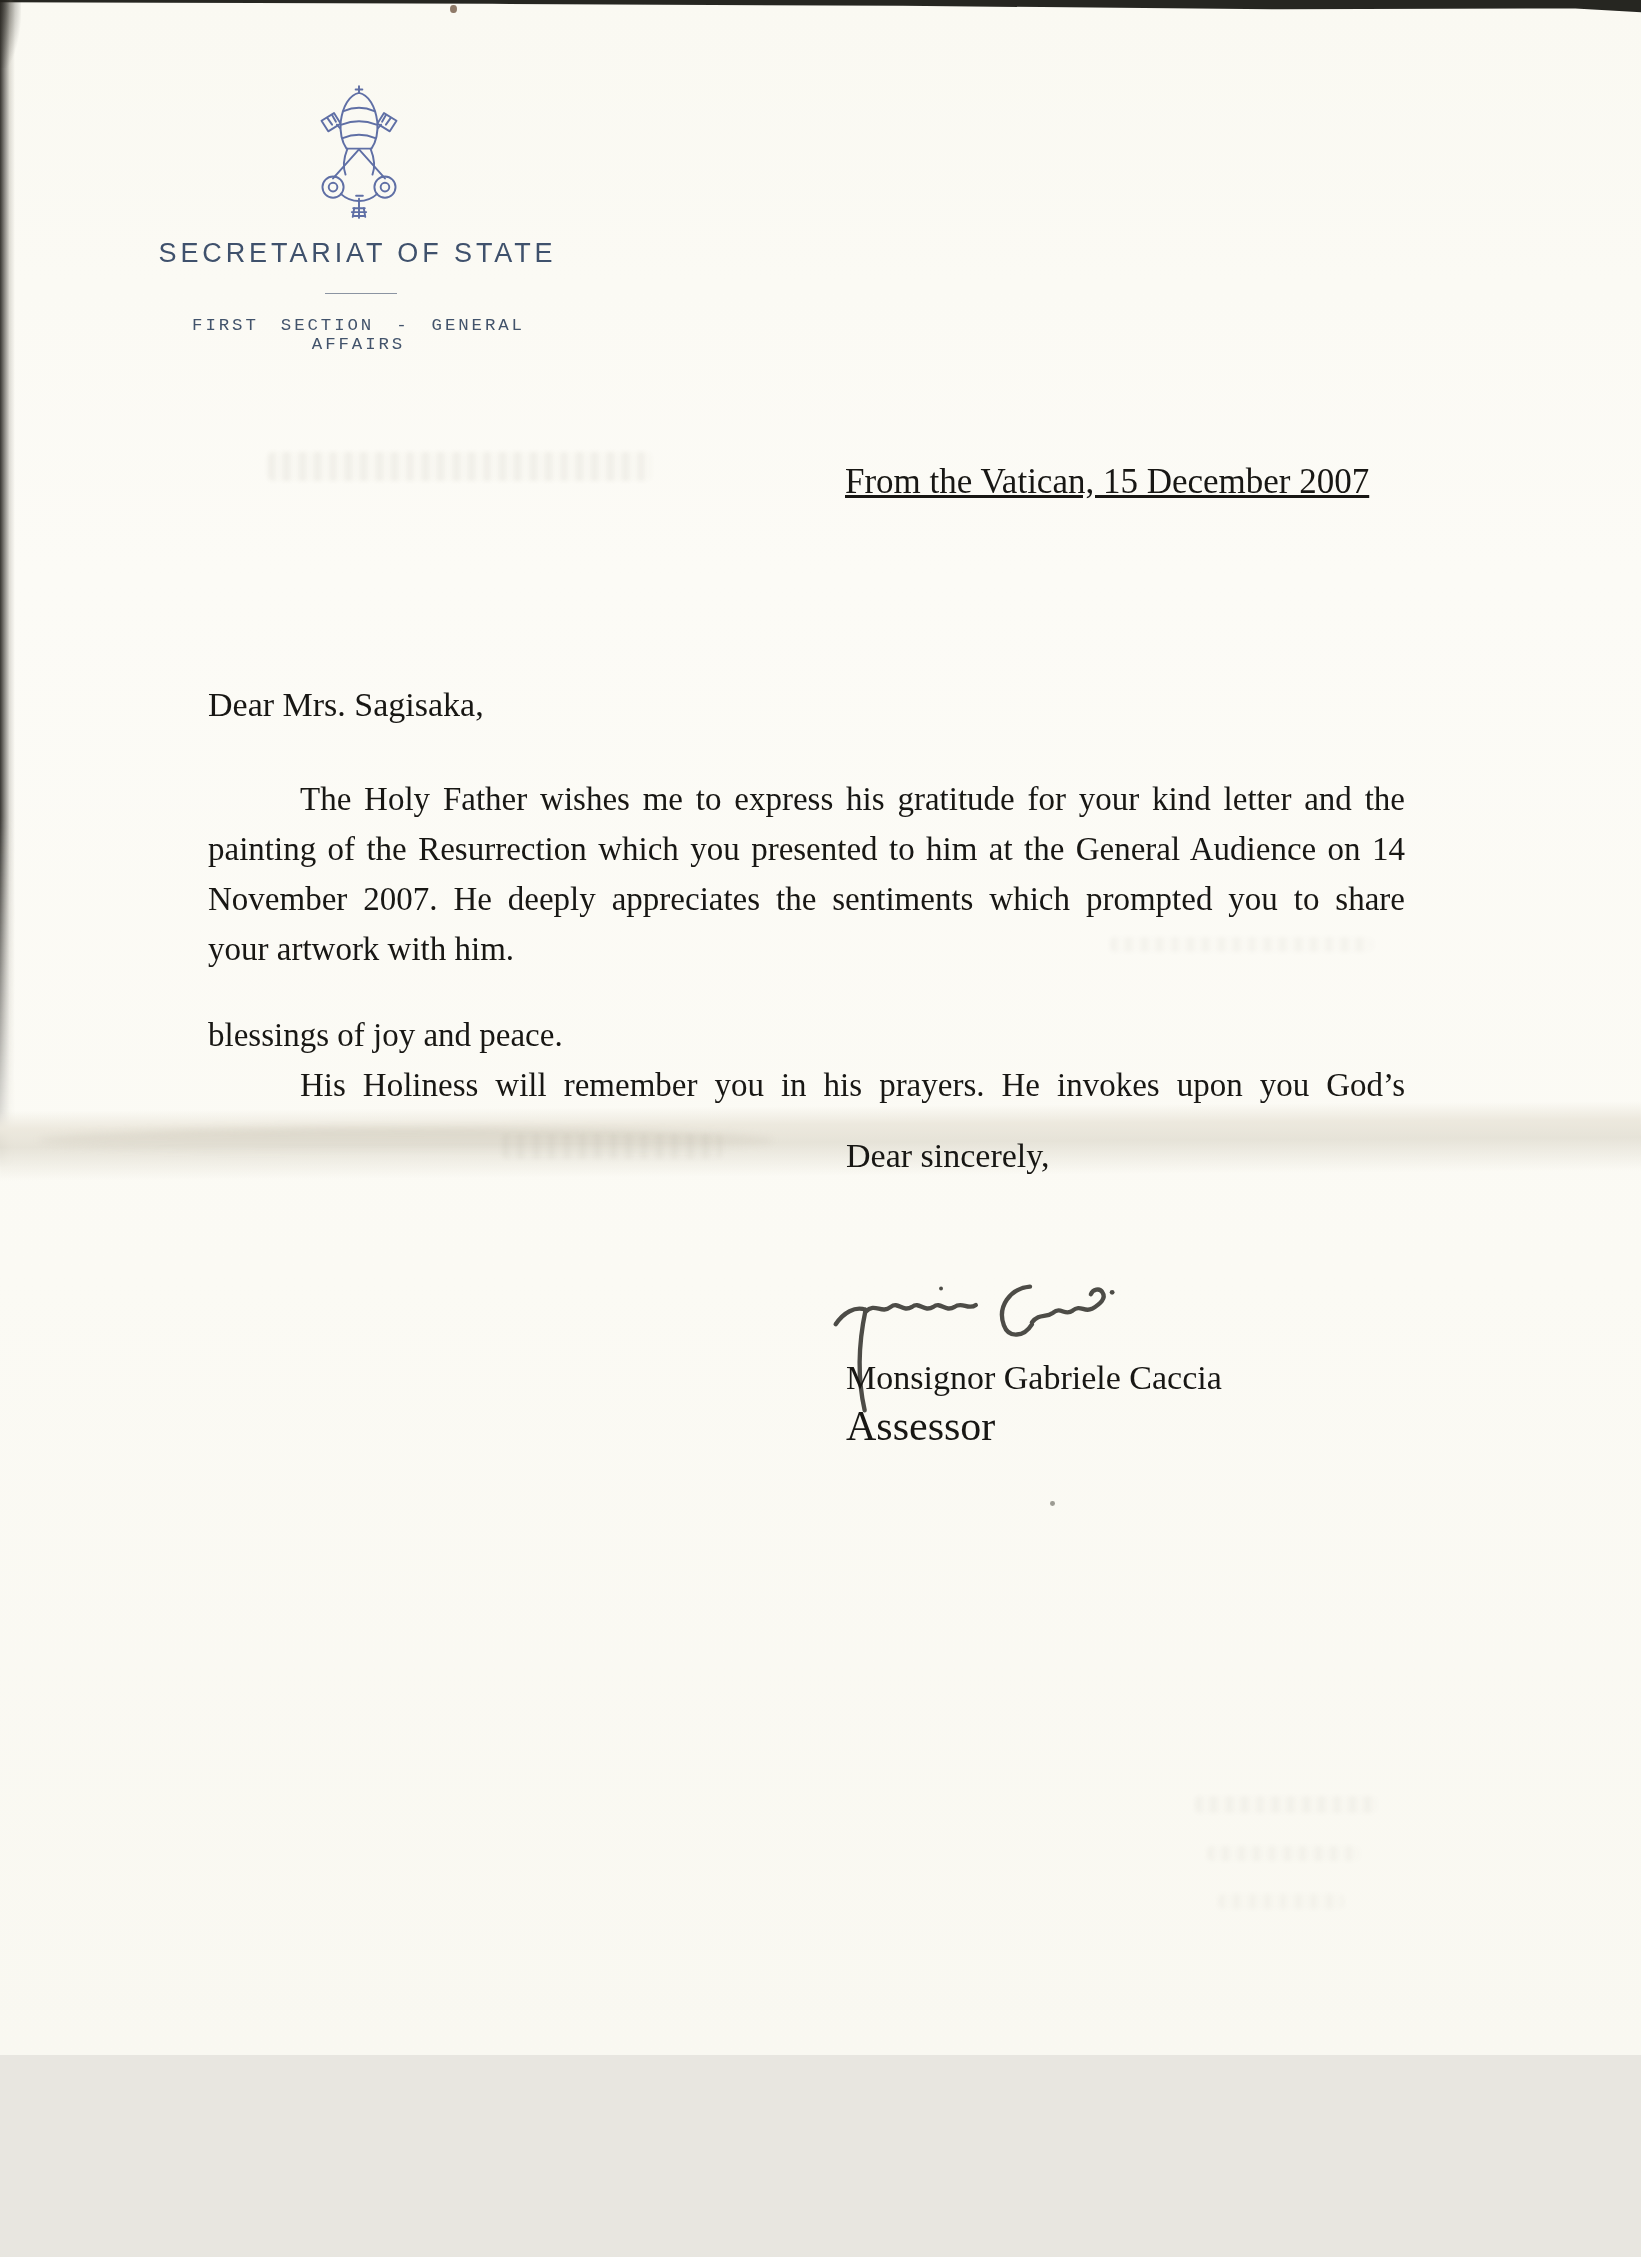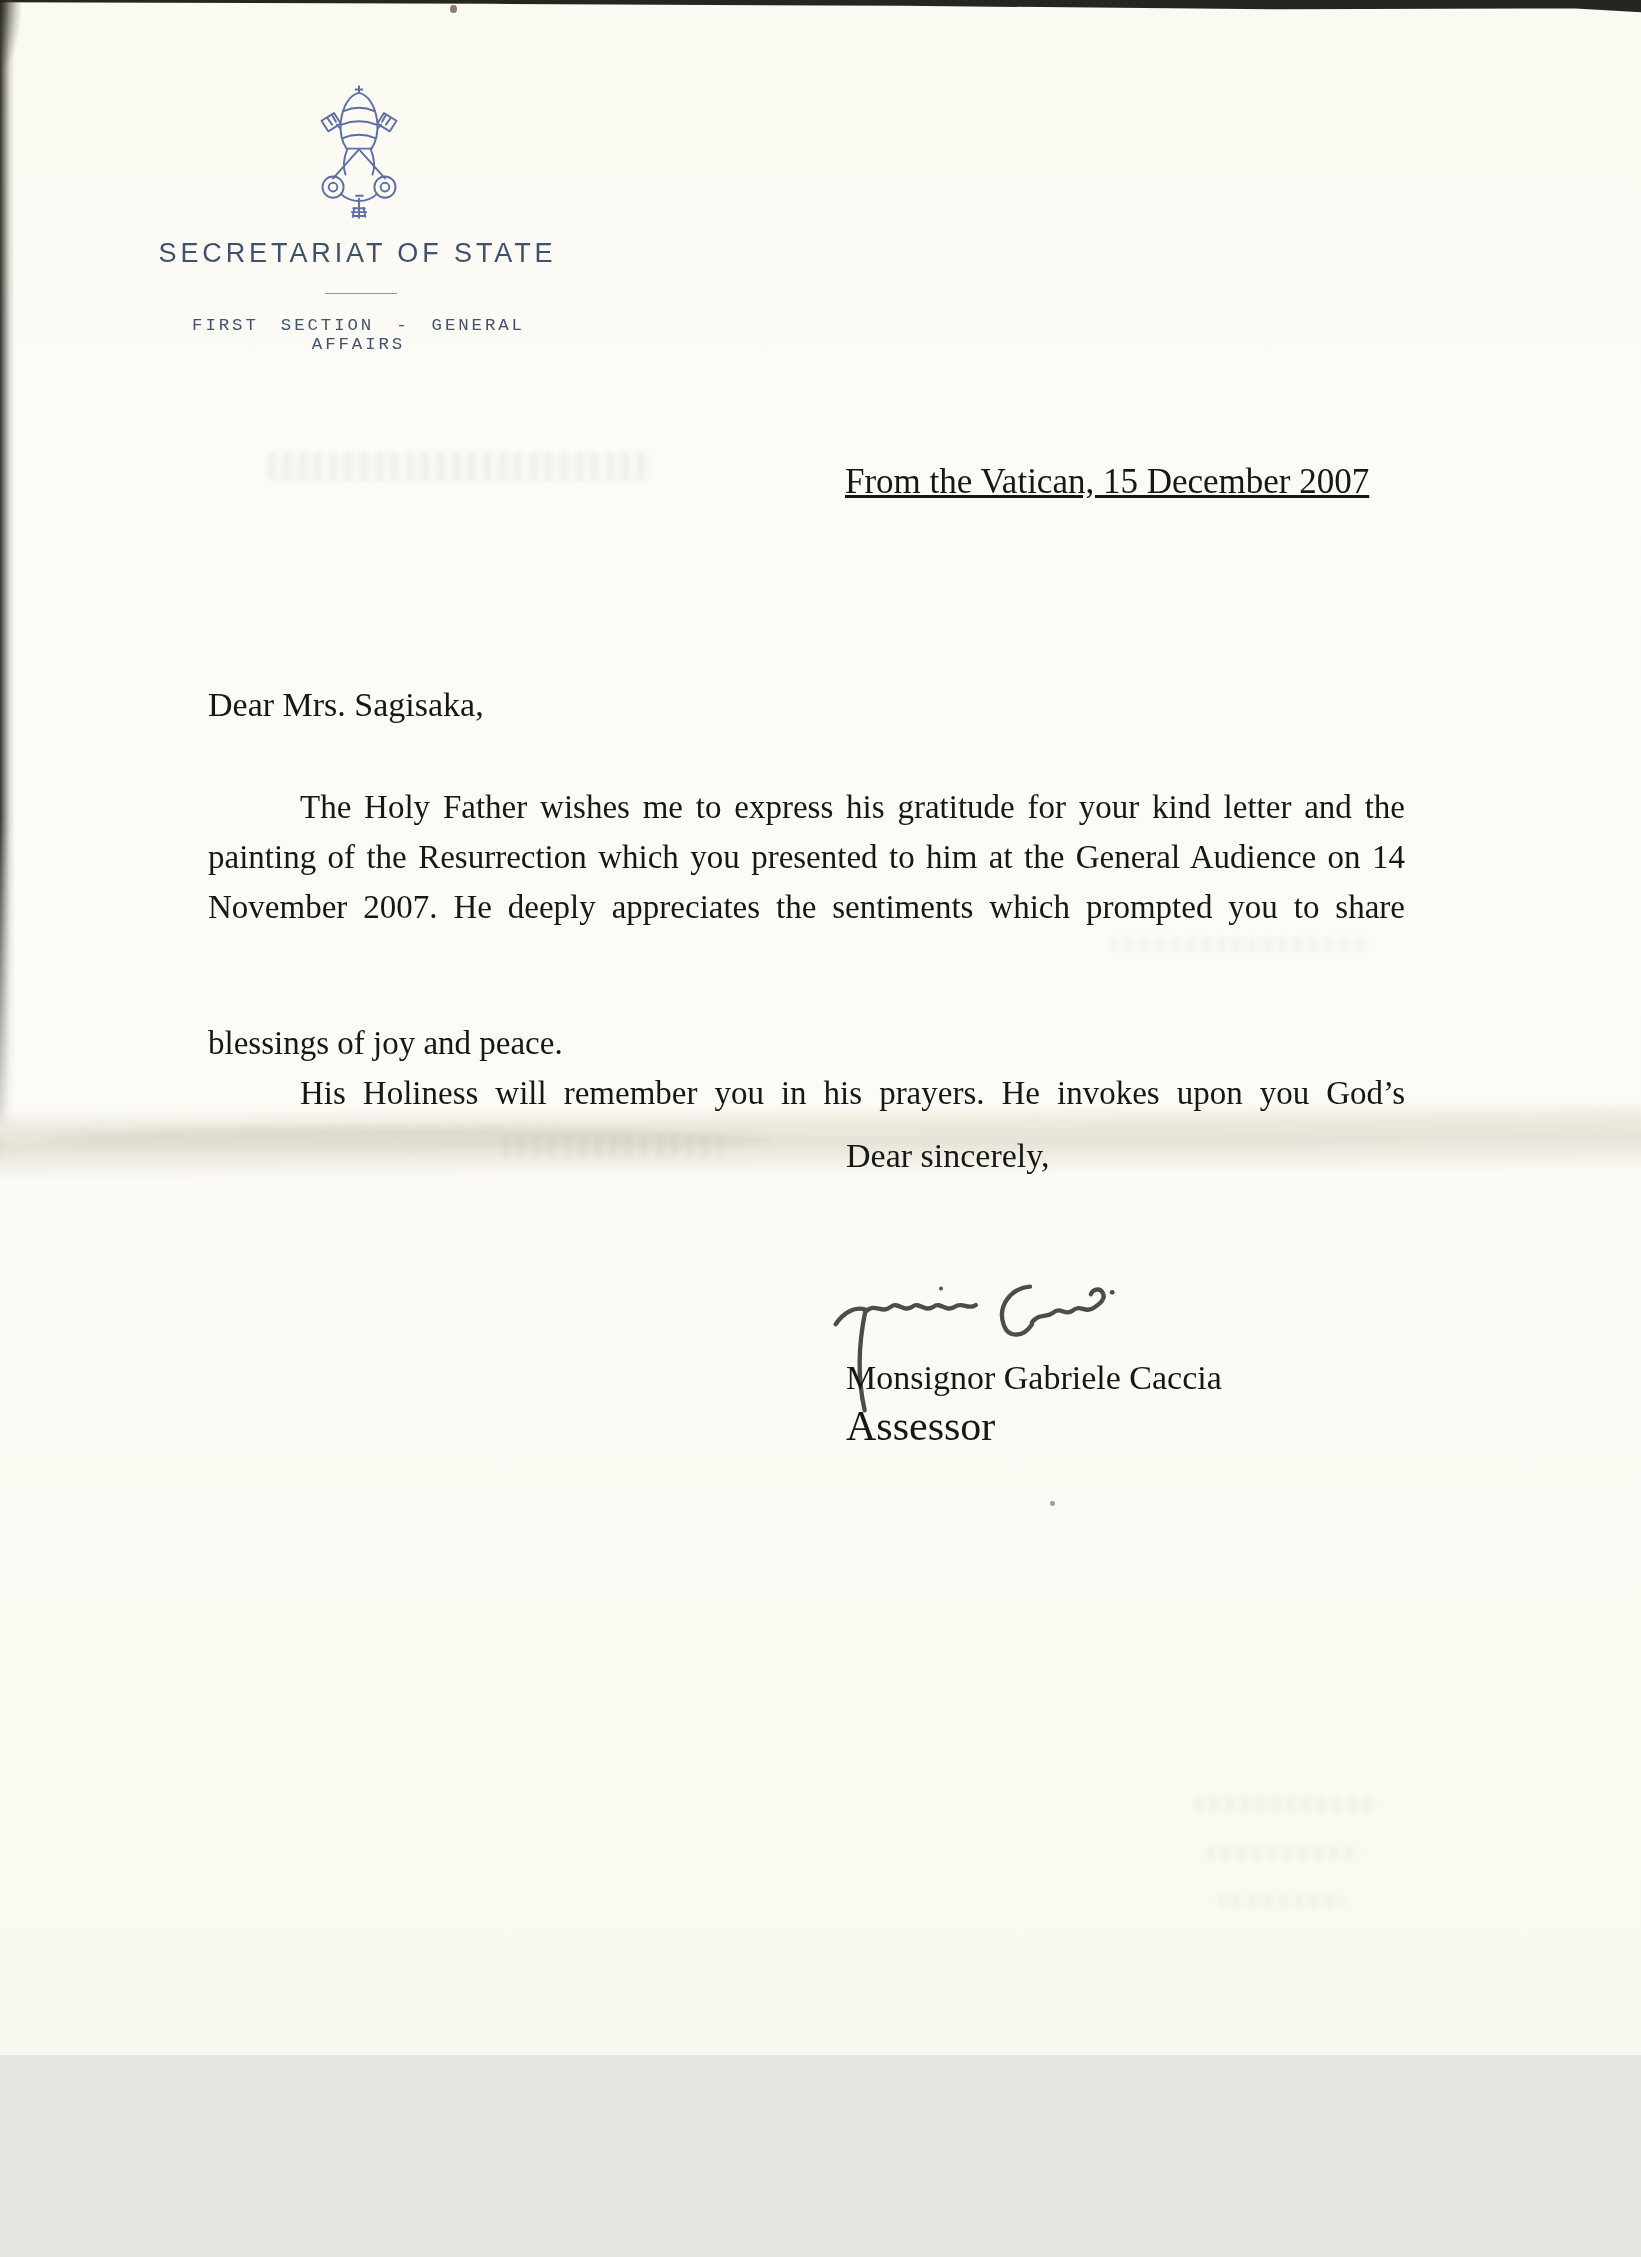--- a/index.html
+++ b/index.html
@@ -62,21 +62,21 @@
   .header-divider { position:absolute; left:325px; top:293px; width:72px; height:0; border-top:1.5px solid #8b94a2; }
   .department {
     position:absolute; left:154px; top:316px; width:409px;
     font-family:Liberation Mono, monospace;
     font-size:17.4px; letter-spacing:2.9px; word-spacing:8.7px; color:#42536b; text-align:center;
   }
 
   
   .date-line { position:absolute; left:845px; top:462px; font-size:35px;text-decoration:underline; }
   .salutation { position:absolute; left:208px; top:686px; font-size:34px; }
-  .body-block { position:absolute; left:208px; width:1197px; font-size:33px; line-height:50px;margin-top:8px; }
+  .body-block { position:absolute; left:208px; width:1197px; font-size:33px; line-height:50px; }
   .para-1 { top:774px; }
   .para-2 { top:1010px; }
   .bline { text-align:justify; text-align-last:justify; overflow:hidden; white-space:nowrap; }
   .bline.last { text-align-last:left; }
   .bline.indent { padding-left:92px; }
   .closing { position:absolute; left:846px; top:1137px; font-size:34px; }
   .signature-svg { position:absolute; left:826px; top:1274px; width:319px; height:145px; }
   .signer-name { position:absolute; left:846px; top:1359px; font-size:34px; }
   .signer-title { position:absolute; left:846px; top:1402px; font-size:42px; }
   .address { position:absolute; left:208px; top:1767px; font-size:34px; line-height:47px; }
@@ -137,20 +137,21 @@
   <div class="department">FIRST SECTION - GENERAL AFFAIRS</div>
 
   <div class="date-line">From the Vatican, 15 December 2007</div>
 
   <div class="salutation">Dear Mrs. Sagisaka,</div>
 
   <div class="body-block para-1">
     <div class="bline indent">The Holy Father wishes me to express his gratitude for your kind letter and the</div>
     <div class="bline">painting of the Resurrection which you presented to him at the General Audience on 14</div>
     <div class="bline">November 2007.  He deeply appreciates the sentiments which prompted you to share</div>
+    <div class="bline last">your artwork with him.</div>
   </div>
 
   <div class="body-block para-2">
     <div class="bline last">blessings of joy and peace.</div>
     <div class="bline indent">His Holiness will remember you in his prayers.  He invokes upon you God’s</div>
   </div>
 
   <div class="closing">Dear sincerely,</div>
 
   <svg class="signature-svg" viewBox="0 0 330 150" fill="none" stroke="#3f3e39" stroke-width="4.5" stroke-linecap="round" stroke-linejoin="round" opacity="0.92">

